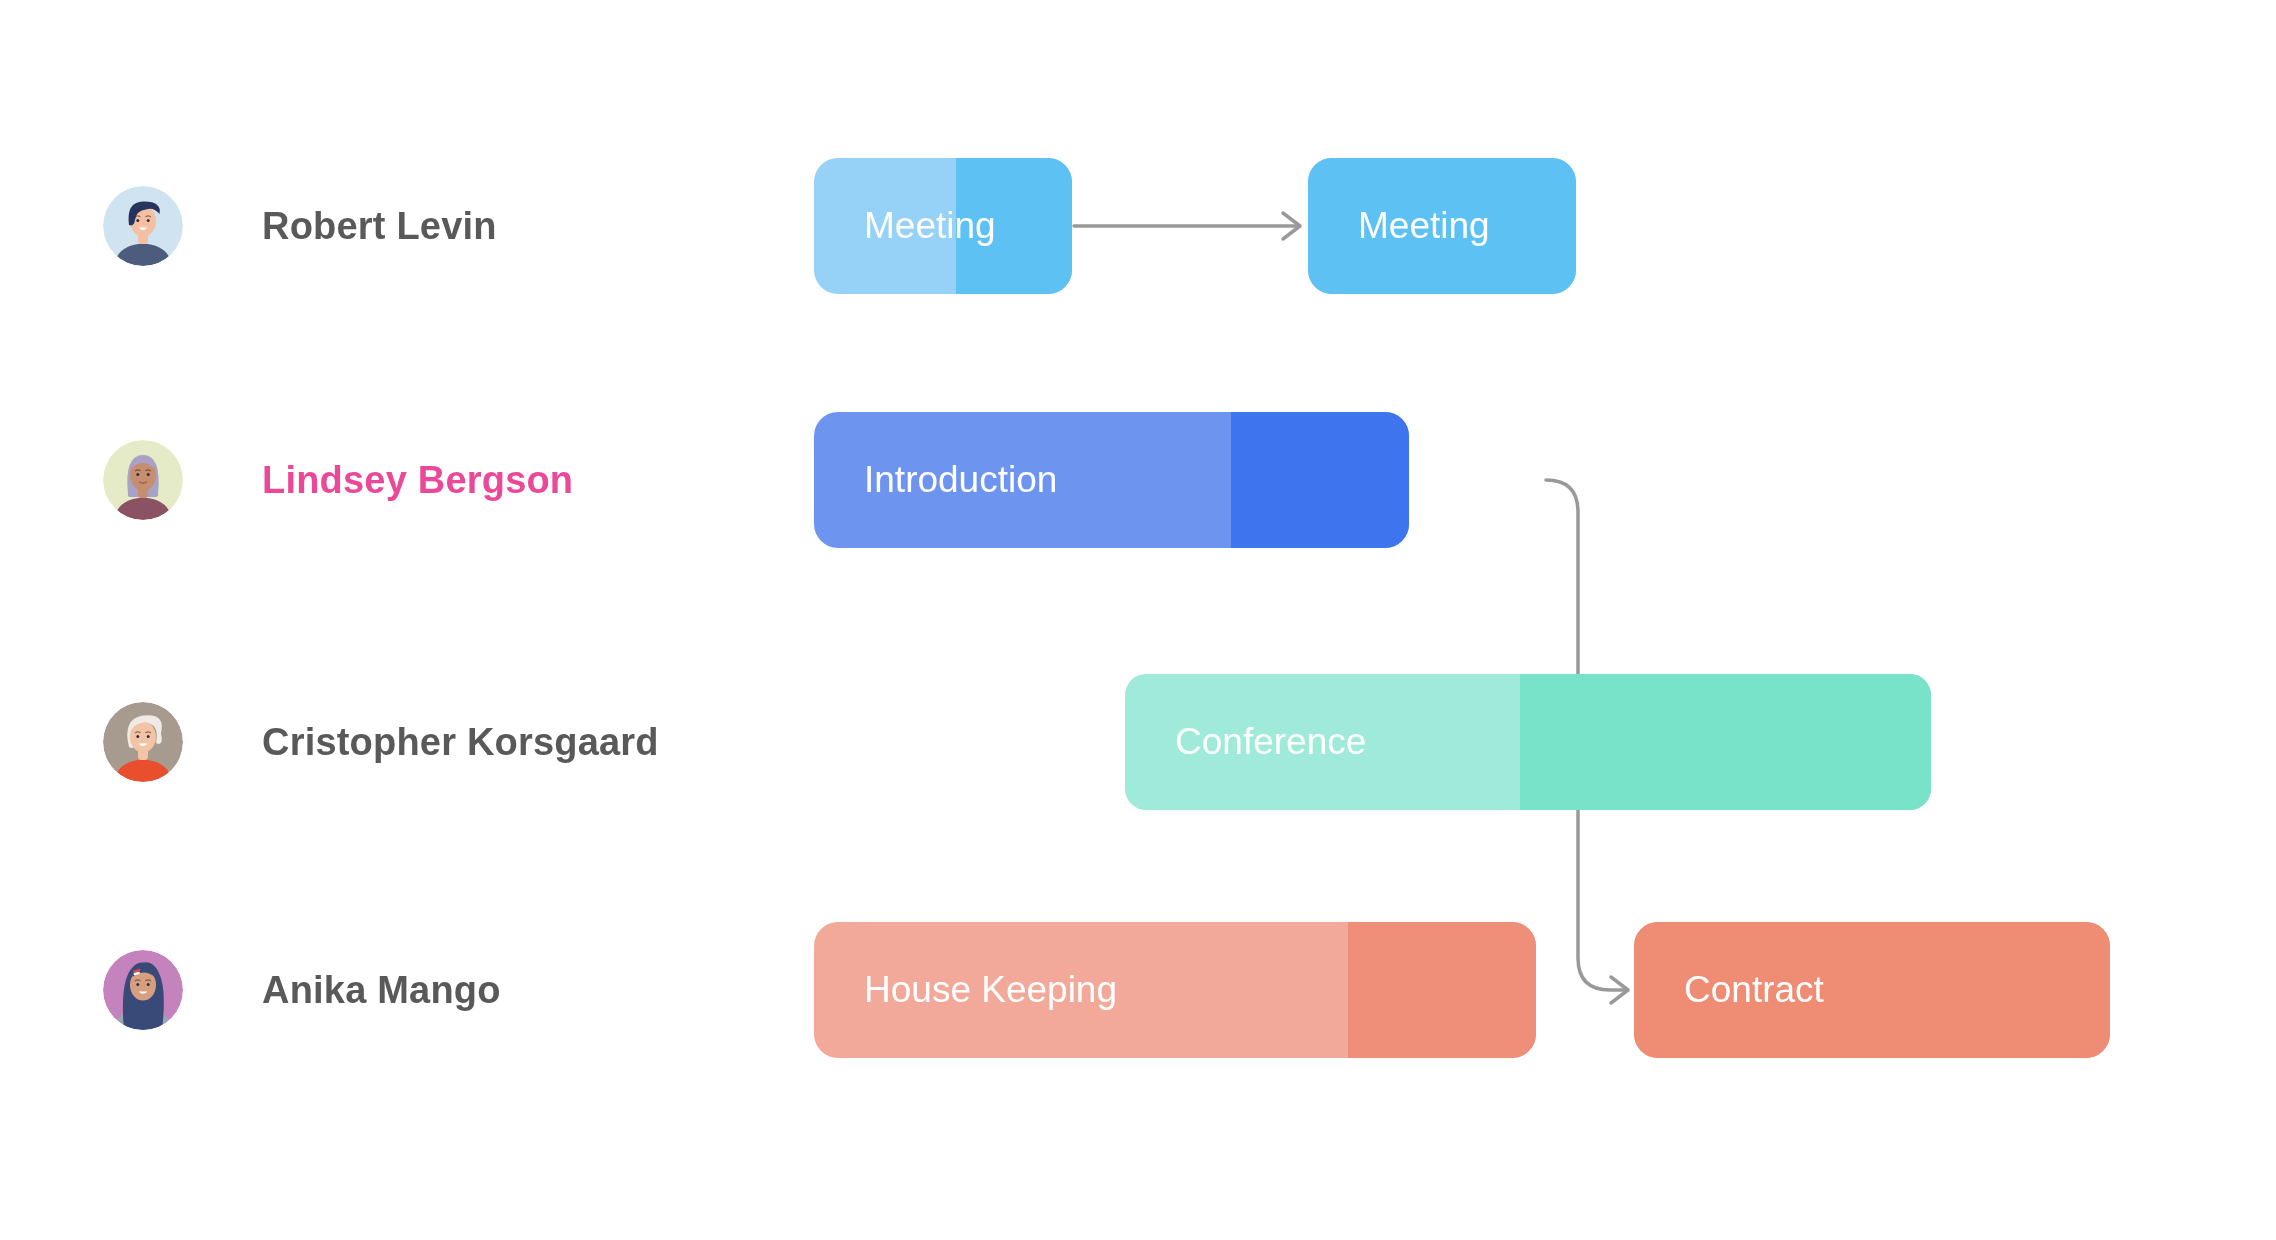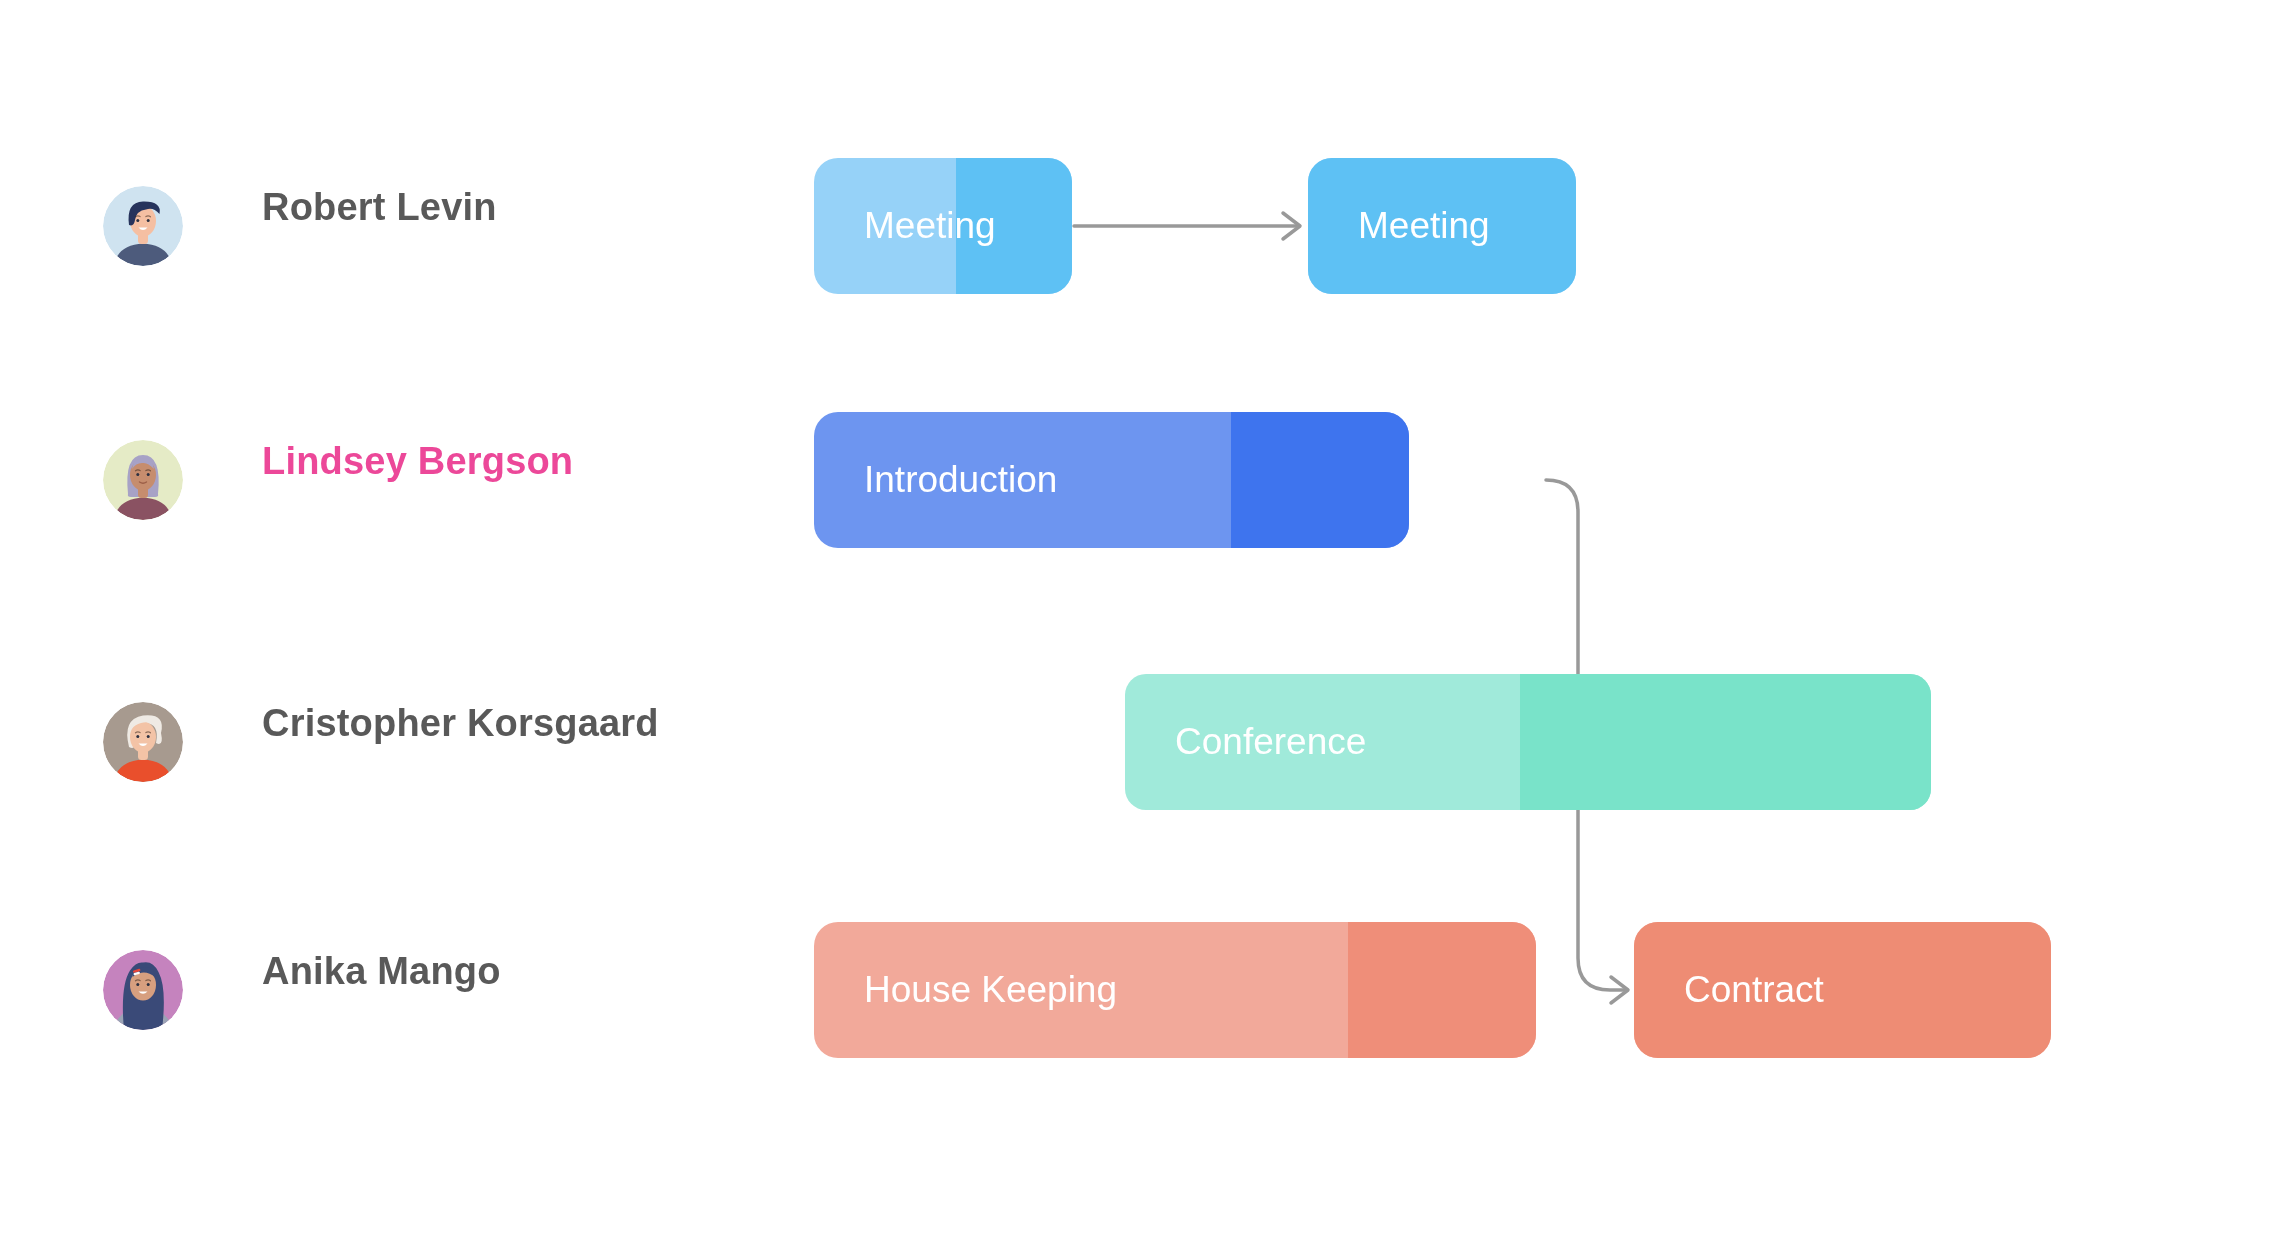--- a/index.html
+++ b/index.html
@@ -23,21 +23,21 @@
   #rows-layer, #bars-layer {
     position: absolute;
     left: 0; top: 0; width: 100%; height: 100%;
     z-index: 2;
     pointer-events: none;
   }
   .person-row {
     position: absolute;
     left: 103px;
     display: flex;
-    align-items: flex-start;
+    align-items: center;
     gap: 79px;
     transform: translateY(-50%);
     pointer-events: auto;
   }
   .avatar {
     width: 80px;
     height: 80px;
     border-radius: 50%;
     overflow: hidden;
     flex: 0 0 auto;
@@ -187,18 +187,18 @@
         <div class="task-label">Introduction</div>
       </div>
       <div class="task-bar" style="left: 1125px; top: 674px; width: 806px; background: rgb(160, 234, 218); border-radius: 21px;">
         <div class="task-dark" style="width:51.00%;background:#79e3c9"></div>
         <div class="task-label">Conference</div>
       </div>
       <div class="task-bar" style="left: 814px; top: 922px; width: 722px; background: rgb(242, 169, 154);">
         <div class="task-dark" style="width:26.00%;background:#ef8e79"></div>
         <div class="task-label">House Keeping</div>
       </div>
-      <div class="task-bar" style="left: 1634px; top: 922px; width: 417px; background: rgb(242, 169, 154);">
+      <div class="task-bar" style="left: 1634px; top: 922px; width: 476px; background: rgb(242, 169, 154);">
         <div class="task-dark" style="width:100.00%;background:#ee8c74"></div>
         <div class="task-label">Contract</div>
       </div>
     </div>
 </div>
 
 </body></html>

